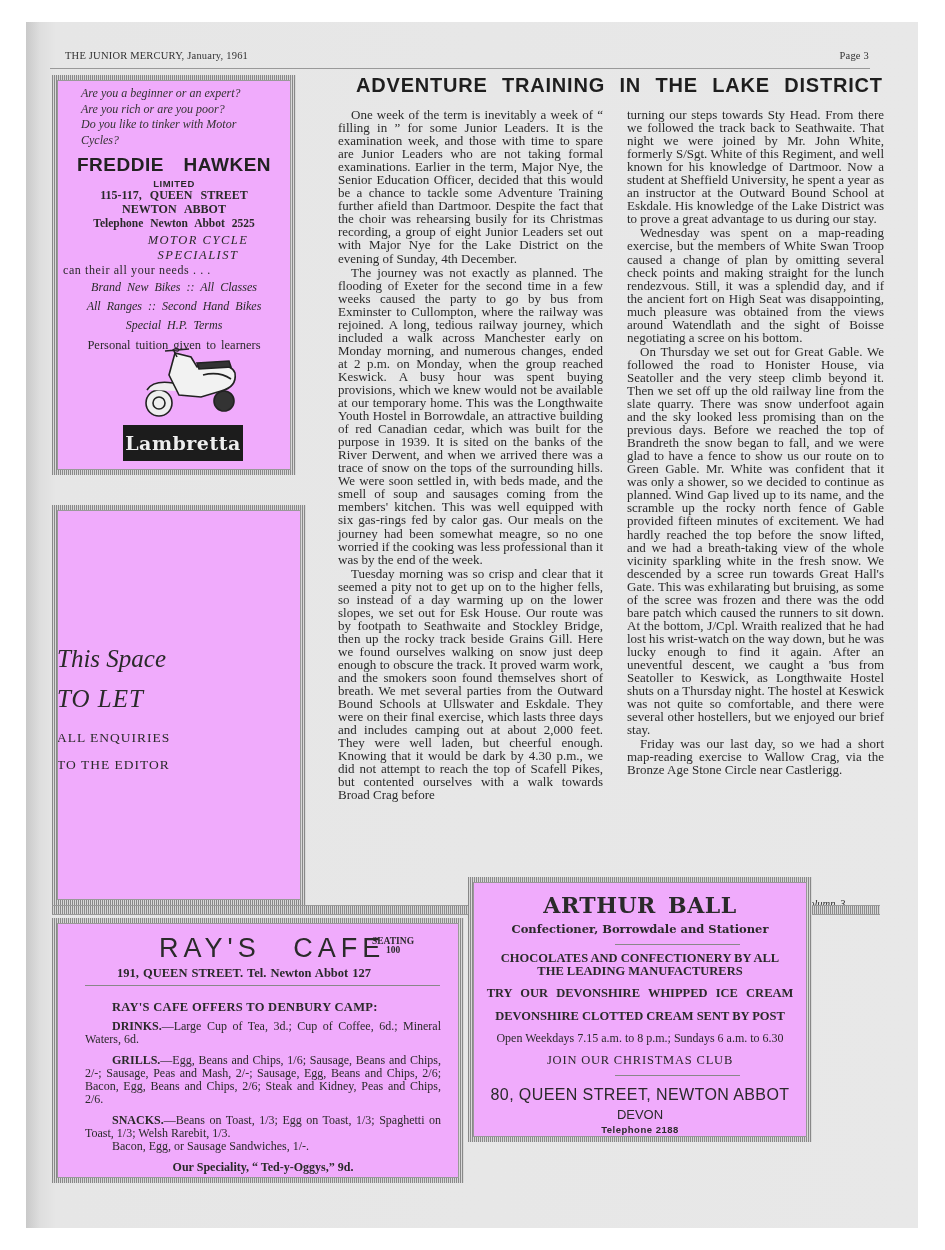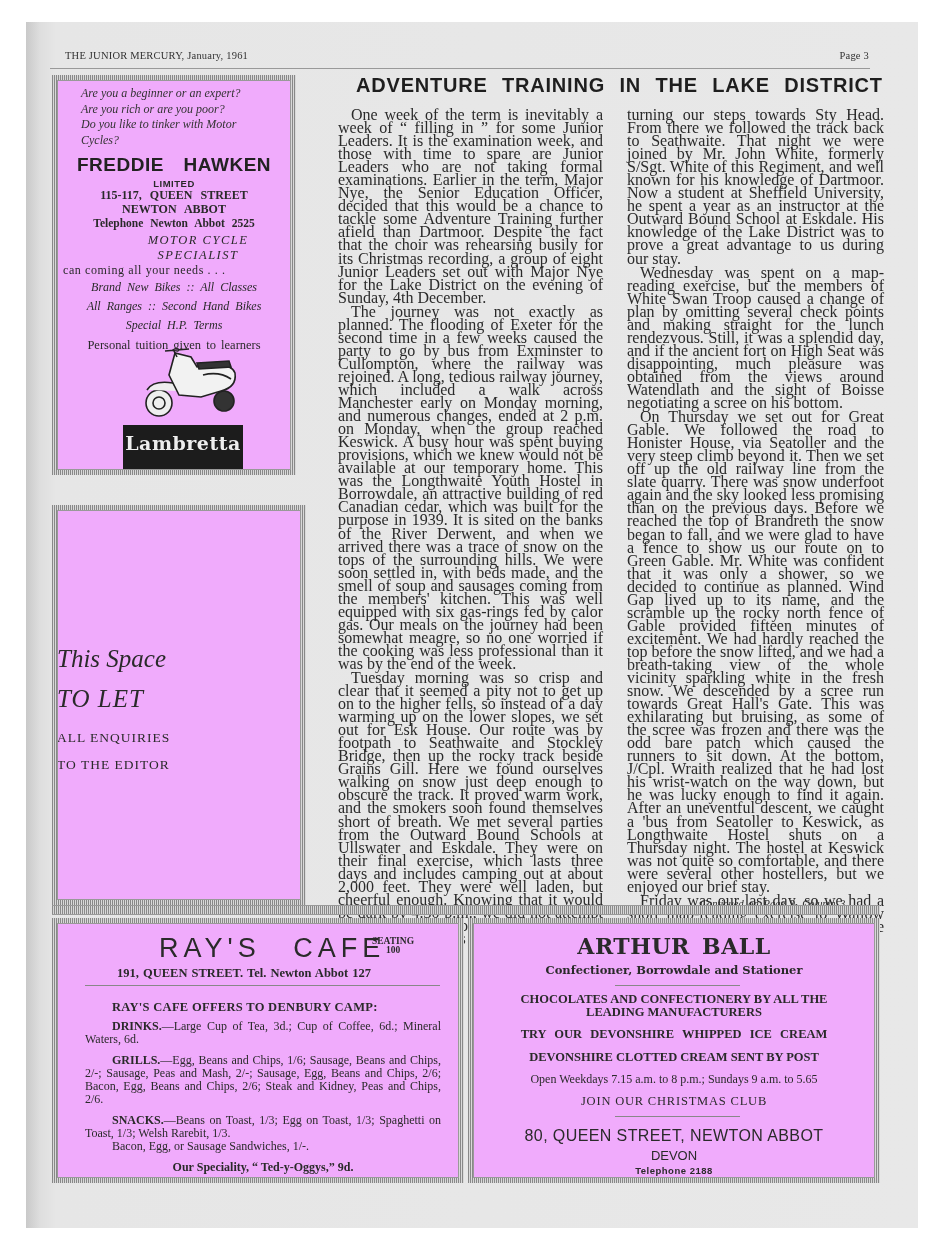--- a/index.html
+++ b/index.html
@@ -19,32 +19,32 @@
   .ad-fh .q { font-style: italic; font-size: 12px; line-height: 15.5px; color: #333; text-align: left; padding-left: 24px; }
   .ad-fh .name { font-family: "Liberation Sans", sans-serif; font-weight: bold; font-size: 19px; letter-spacing: 0.5px; margin-top: 6px; word-spacing: 14px; color: #222; }
   .ad-fh .ltd { font-family: "Liberation Sans", sans-serif; font-weight: bold; font-size: 9.5px; margin-top: 2px; letter-spacing: 0.5px; }
   .ad-fh .addr { font-weight: bold; font-size: 12px; line-height: 13.5px; word-spacing: 5px; }
   .ad-fh .tel { font-weight: bold; font-size: 11.5px; word-spacing: 4px; margin-top: 1px; }
   .ad-fh .spec { font-style: italic; font-size: 12.5px; letter-spacing: 1.5px; margin-top: 4px; padding-left: 48px; }
   .ad-fh .supply { font-size: 12px; text-align: left; padding-left: 6px; letter-spacing: 0.6px; }
   .ad-fh .ital { font-style: italic; font-size: 12px; line-height: 19px; word-spacing: 3px; }
   .ad-fh .tuition { font-size: 12.5px; margin-top: 3px; word-spacing: 2px; }
   .scooter { position: absolute; left: 82px; top: 265px; width: 110px; height: 75px; }
-  .lambretta { position: absolute; left: 66px; top: 345px; width: 120px; height: 44px; background: #1c1c1c; color: #eee; font-family: "DejaVu Serif", serif; font-weight: bold; font-size: 19px; line-height: 36px; text-align: center; letter-spacing: 0.5px; }
+  .lambretta { position: absolute; left: 66px; top: 345px; width: 120px; height: 36px; background: #1c1c1c; color: #eee; font-family: "DejaVu Serif", serif; font-weight: bold; font-size: 19px; line-height: 36px; text-align: center; letter-spacing: 0.5px; }
 
   
   .ad-let { position: absolute; left: 52px; top: 505px; width: 254px; height: 400px; box-sizing: border-box; text-align: left; }
   .ad-let .l1 { position: absolute; top: 135px; left: 0; right: 0; font-style: italic; font-size: 25px; }
   .ad-let .l2 { position: absolute; top: 175px; left: 0; right: 0; font-style: italic; font-size: 25px; letter-spacing: 1px; }
   .ad-let .l3 { position: absolute; top: 220px; left: 0; right: 0; font-size: 13.5px; letter-spacing: 1px; }
   .ad-let .l4 { position: absolute; top: 247px; left: 0; right: 0; font-size: 13.5px; letter-spacing: 1px; }
 
   
   .headline { position: absolute; left: 356px; top: 74px; font-family: "Liberation Sans", sans-serif; font-weight: bold; font-size: 20px; letter-spacing: 0.8px; word-spacing: 8px; color: #1e1e1e; }
-  .col { position: absolute; top: 108px; font-size: 16px; line-height: 13.05px; text-align: justify; color: #2a2a2a; }
+  .col { position: absolute; top: 108px; font-size: 13px; line-height: 13.05px; text-align: justify; color: #2a2a2a; }
   .col p { margin: 0; text-indent: 13px; }
   .col p + p { margin-top: 1px; }
   .col1 { left: 338px; width: 265px; }
   .col2 { left: 627px; width: 257px; }
   .col2 p.first { text-indent: 0; }
   .continued { position: absolute; left: 700px; top: 898px; font-style: italic; font-size: 10.5px; word-spacing: 2px; }
 
   .hatch-band { position: absolute; left: 52px; top: 905px; width: 828px; height: 8px;
     background: repeating-linear-gradient(90deg, #8a8a8a 0 1px, #d8d8d8 1px 2px); border-top: 1px solid #999; border-bottom: 1px solid #999; }
 
@@ -56,21 +56,21 @@
   .ray-rule { position: absolute; left: 28px; top: 62px; width: 355px; height: 1px; background: #888; }
   .ray-offers { position: absolute; left: 55px; top: 77px; font-weight: bold; font-size: 12.5px; letter-spacing: 0.3px; }
   .ray-body { position: absolute; left: 28px; top: 97px; width: 356px; font-size: 12px; line-height: 13px; text-align: justify; }
   .ray-body p { margin: 0 0 8px 0; text-indent: 27px; }
   .ray-body p.tight { margin-bottom: 0; }
   .ray-body b { font-weight: bold; }
   .ray-body .sand { text-indent: 27px; margin-bottom: 8px; }
   .ray-body .spec { text-align: center; font-weight: bold; text-indent: 0; margin-top: 0; }
 
   
-  .ad-ball { position: absolute; left: 468px; top: 918px; width: 412px; height: 265px; box-sizing: border-box; text-align: center; }
+  .ad-ball { position: absolute; left: 468px; top: 877px; width: 344px; height: 265px; box-sizing: border-box; text-align: center; }
   .ball-name { position: absolute; top: 10px; left: 0; right: 0; font-family: "DejaVu Serif", serif; font-weight: bold; font-size: 22px; letter-spacing: 0.5px; word-spacing: 4px; }
   .ball-sub { position: absolute; top: 40px; left: 0; right: 0; font-family: "DejaVu Serif", serif; font-size: 11.5px; font-weight: bold; }
   .ball-rule { position: absolute; left: 142px; width: 125px; height: 1px; background: #888; }
   .ball-choc { position: absolute; top: 70px; left: 20px; right: 20px; font-weight: bold; font-size: 12.5px; line-height: 13px; }
   .ball-try { position: absolute; top: 104px; left: 0; right: 0; font-weight: bold; font-size: 12.5px; word-spacing: 5px; }
   .ball-dev { position: absolute; top: 127px; left: 0; right: 0; font-weight: bold; font-size: 12.5px; }
   .ball-open { position: absolute; top: 149px; left: 0; right: 0; font-size: 12px; }
   .ball-club { position: absolute; top: 171px; left: 0; right: 0; font-size: 12.5px; letter-spacing: 0.8px; }
   .ball-addr { position: absolute; top: 204px; left: 0; right: 0; font-family: "Liberation Sans", sans-serif; font-size: 16px; letter-spacing: 0.4px; }
   .ball-devon { position: absolute; top: 225px; left: 0; right: 0; font-family: "Liberation Sans", sans-serif; font-size: 13px; }
@@ -92,21 +92,21 @@
   <div class="q">Are you a beginner or an expert?</div>
   <div class="q">Are you rich or are you poor?</div>
   <div class="q">Do you like to tinker with Motor</div>
   <div class="q">Cycles?</div>
   <div class="name">FREDDIE HAWKEN</div>
   <div class="ltd">LIMITED</div>
   <div class="addr">115-117, QUEEN STREET</div>
   <div class="addr">NEWTON ABBOT</div>
   <div class="tel">Telephone Newton Abbot 2525</div>
   <div class="spec">MOTOR CYCLE SPECIALIST</div>
-  <div class="supply">can coming all your needs . . .</div>
+  <div class="supply">can their all your needs . . .</div>
   <div class="ital">Brand New Bikes :: All Classes</div>
   <div class="ital">All Ranges :: Second Hand Bikes</div>
   <div class="ital">Special H.P. Terms</div>
   <div class="tuition">Personal tuition given to learners</div>
   <svg class="scooter" viewBox="0 0 110 75">
     <g fill="none" stroke="#222" stroke-width="1.6">
       <circle cx="20" cy="58" r="13" fill="#eee"></circle>
       <circle cx="20" cy="58" r="6"></circle>
       <circle cx="85" cy="56" r="10" fill="#333"></circle>
       <path d="M8 45 Q14 35 34 38 L40 46" fill="#eee"></path>
@@ -166,20 +166,20 @@
   <div class="hatch-inner"></div>
 </div>
 
 <div class="ad-ball hatch">
   <div class="ball-name">ARTHUR BALL</div>
   <div class="ball-sub">Confectioner, Borrowdale and Stationer</div>
   <div class="ball-rule" style="top:62px"></div>
   <div class="ball-choc">CHOCOLATES AND CONFECTIONERY BY ALL THE LEADING MANUFACTURERS</div>
   <div class="ball-try">TRY OUR DEVONSHIRE WHIPPED ICE CREAM</div>
   <div class="ball-dev">DEVONSHIRE CLOTTED CREAM SENT BY POST</div>
-  <div class="ball-open">Open Weekdays 7.15 a.m. to 8 p.m.;  Sundays 9 a.m. to 5.65</div>
+  <div class="ball-open">Open Weekdays 7.15 a.m. to 8 p.m.;  Sundays 6 a.m. to 6.30</div>
   <div class="ball-club">JOIN OUR CHRISTMAS CLUB</div>
   <div class="ball-rule" style="top:193px"></div>
   <div class="ball-addr">80, QUEEN STREET, NEWTON ABBOT</div>
   <div class="ball-devon">DEVON</div>
   <div class="ball-tel">Telephone 2188</div>
   <div class="hatch-inner"></div>
 </div>
 
 </body></html>

